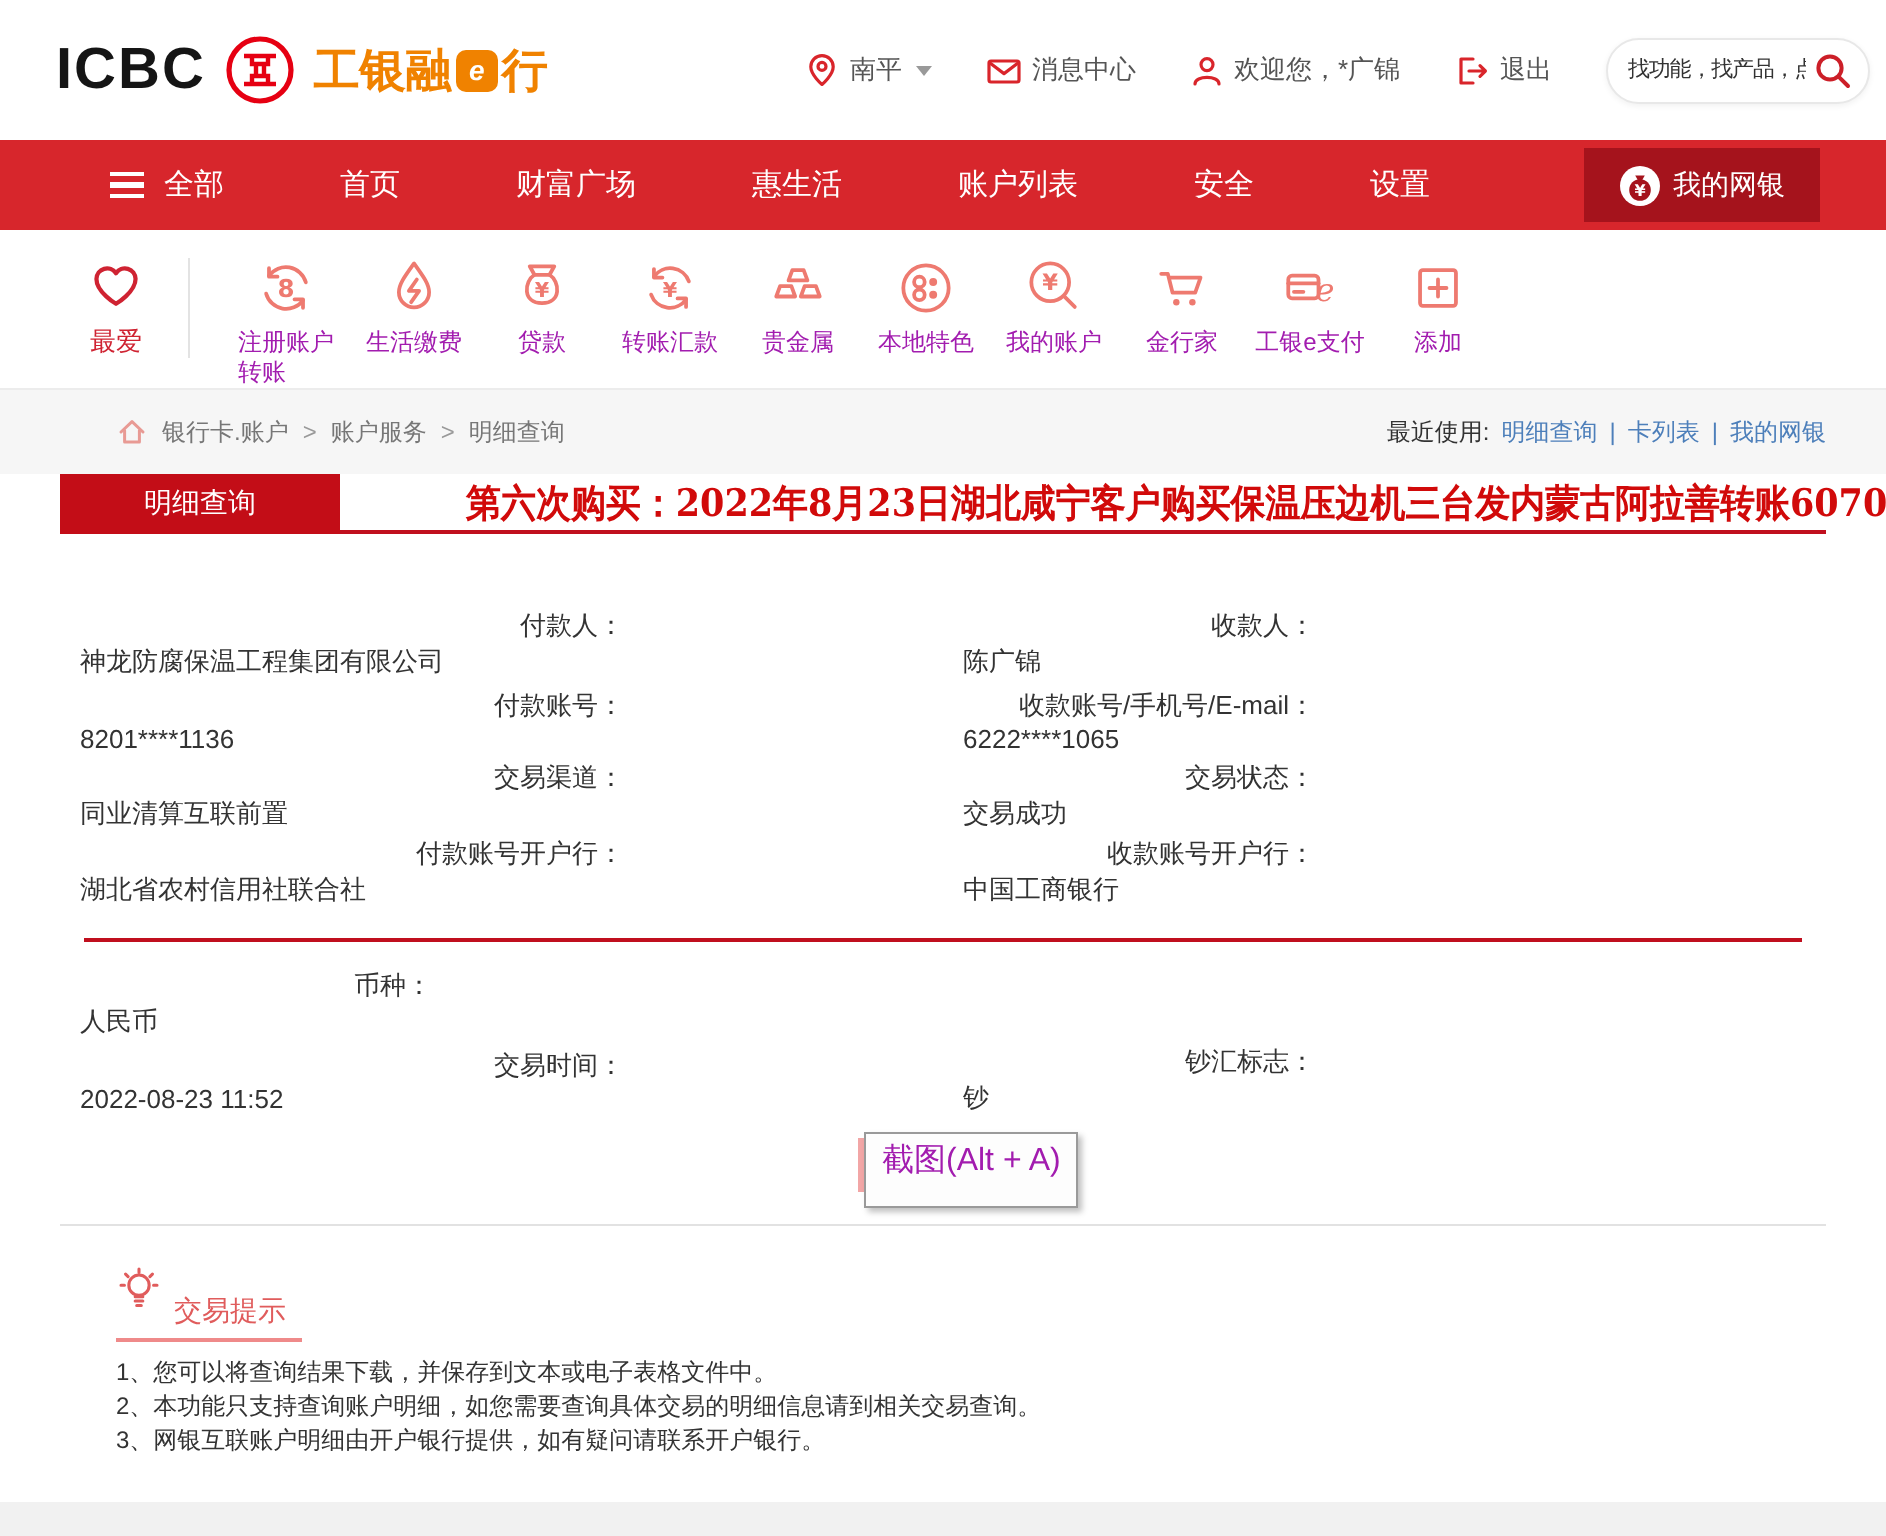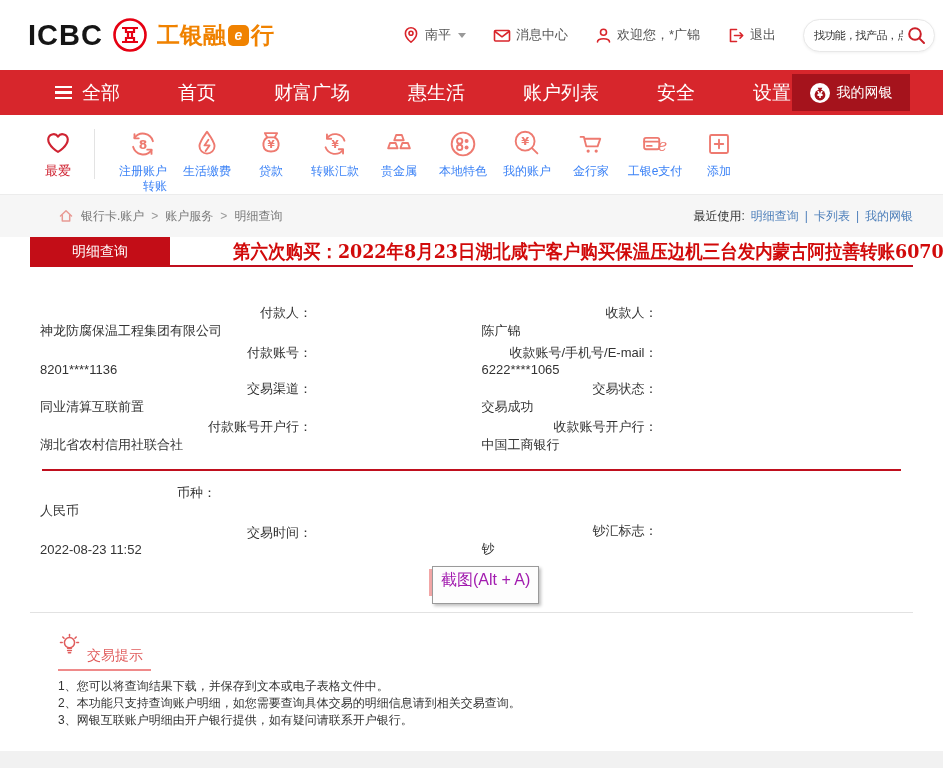--- a/index.html
+++ b/index.html
@@ -21,33 +21,33 @@
   .caret-down { width: 0; height: 0; border-left: 4px solid transparent; border-right: 4px solid transparent;
                 border-top: 5px solid #999; margin-left: 2px; }
   .searchbox { width: 132px; height: 33px; border: 1px solid #e8e8e8; border-radius: 17px; background:#fff;
                display: flex; align-items: center; padding: 0 8px 0 10px; gap: 4px; box-shadow: 0 1px 3px rgba(0,0,0,.06); }
   .searchbox input { border: none; outline: none; width: 100%; font-size: 11px; letter-spacing: -0.6px; color: #333;
                      font-family: inherit; background: transparent; }
   .searchbox input::placeholder { color: #333; opacity: 1; }
   
   .mainnav { height: 45px; background: #d7262c; display: flex; align-items: center; color: #fff;
              padding-left: 55px; position: relative; }
-  .nav-item { font-size: 19px; margin-right: 58px; cursor: pointer; white-space: nowrap; }
+  .nav-item { font-size: 15px; margin-right: 58px; cursor: pointer; white-space: nowrap; }
   .nav-all { display: flex; align-items: center; gap: 10px; }
   .hamburger i { display: block; width: 17px; height: 2.5px; background: #fff; margin: 2.8px 0; }
   .my-ebank { position: absolute; right: 33px; top: 4px; height: 37px; width: 118px; background: #a5131c;
               display: flex; align-items: center; justify-content: center; gap: 7px; font-size: 14px; cursor: pointer; }
   
   .quickbar { height: 80px; display: flex; align-items: flex-start; padding: 12px 0 0 42px;
               border-bottom: 1px solid #ececec; background: #fff; }
   .fav { display: flex; flex-direction: column; align-items: center; gap: 3px; margin-right: 20px; cursor: pointer; }
   .fav-label { color: #cf2332; font-size: 13px; }
   .vdiv { width: 1px; height: 50px; background: #e3e3e3; margin: 2px 16px 0 0; }
   .qitem { width: 64px; display: flex; flex-direction: column; align-items: center; gap: 3px; cursor: pointer; }
-  .qlabel { font-size: 12px; color: #3b82f6; text-align: right; line-height: 1.25; white-space: pre-line; }
+  .qlabel { font-size: 12px; color: #a21caf; text-align: left; line-height: 1.25; white-space: pre-line; }
   .qicon { display: block; }
   
   .crumbbar { height: 42px; background: #f6f6f6; display: flex; align-items: center;
               padding: 0 30px 0 58px; font-size: 12px; color: #777; }
   .crumb-left { display: flex; align-items: center; gap: 7px; }
   .crumb-sep { color: #999; }
   .crumb-item { cursor: pointer; }
   .crumb-right { margin-left: auto; display: flex; align-items: center; gap: 6px; }
   .recent-label { color: #333; }
   .crumb-link { color: #4d7fba; cursor: pointer; text-decoration: none; }

